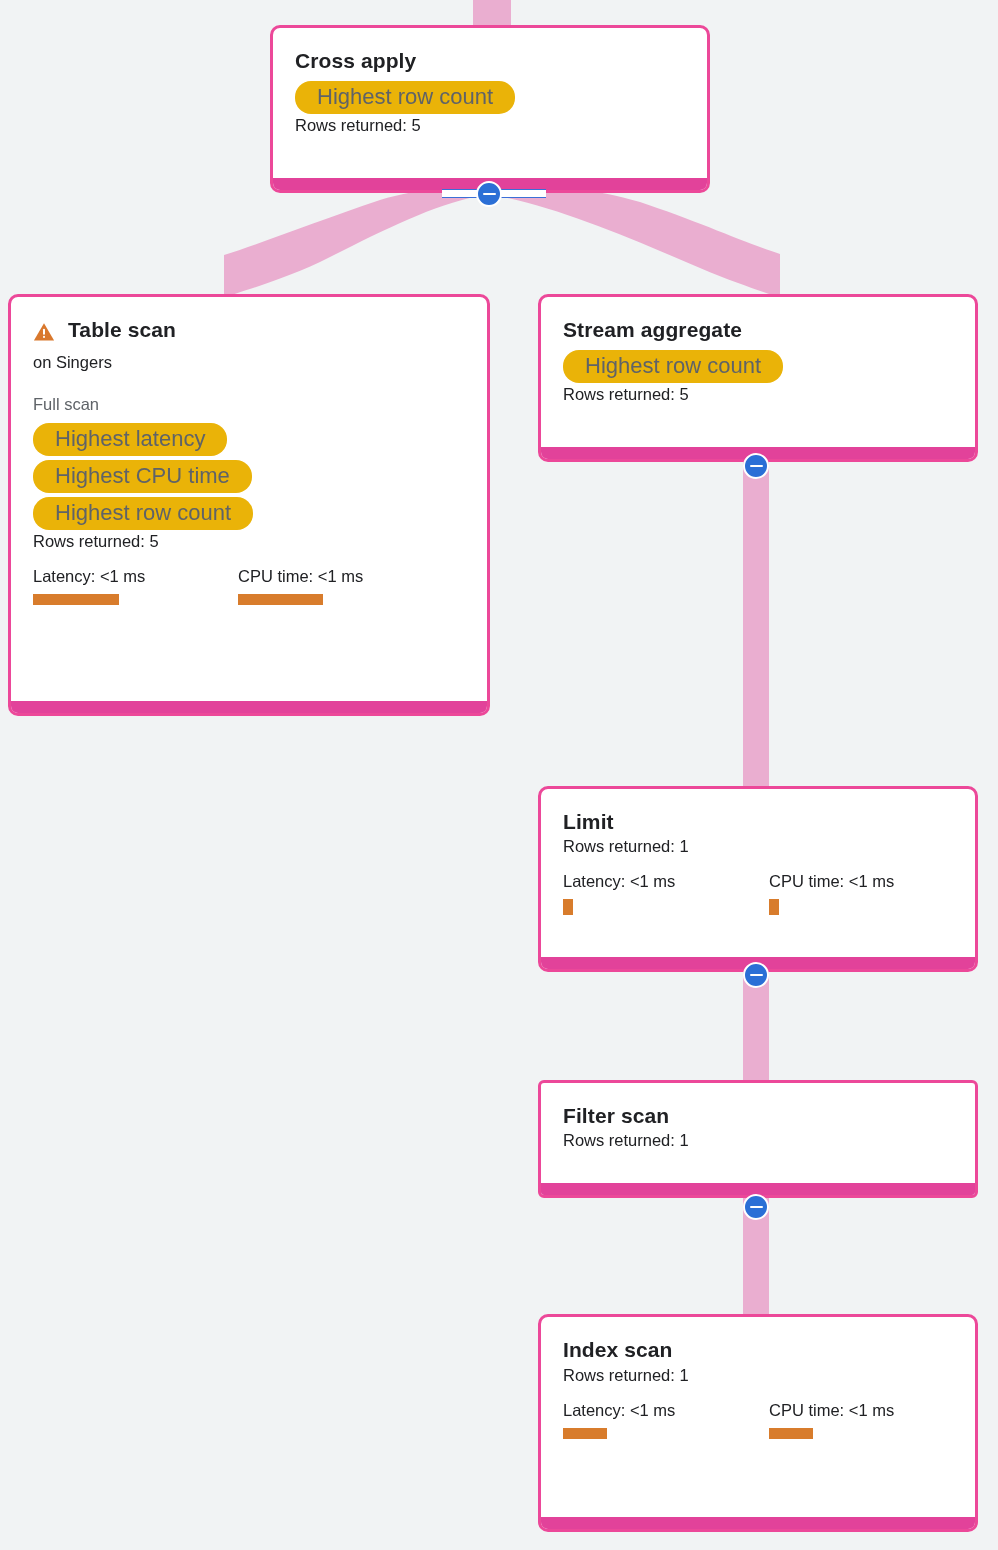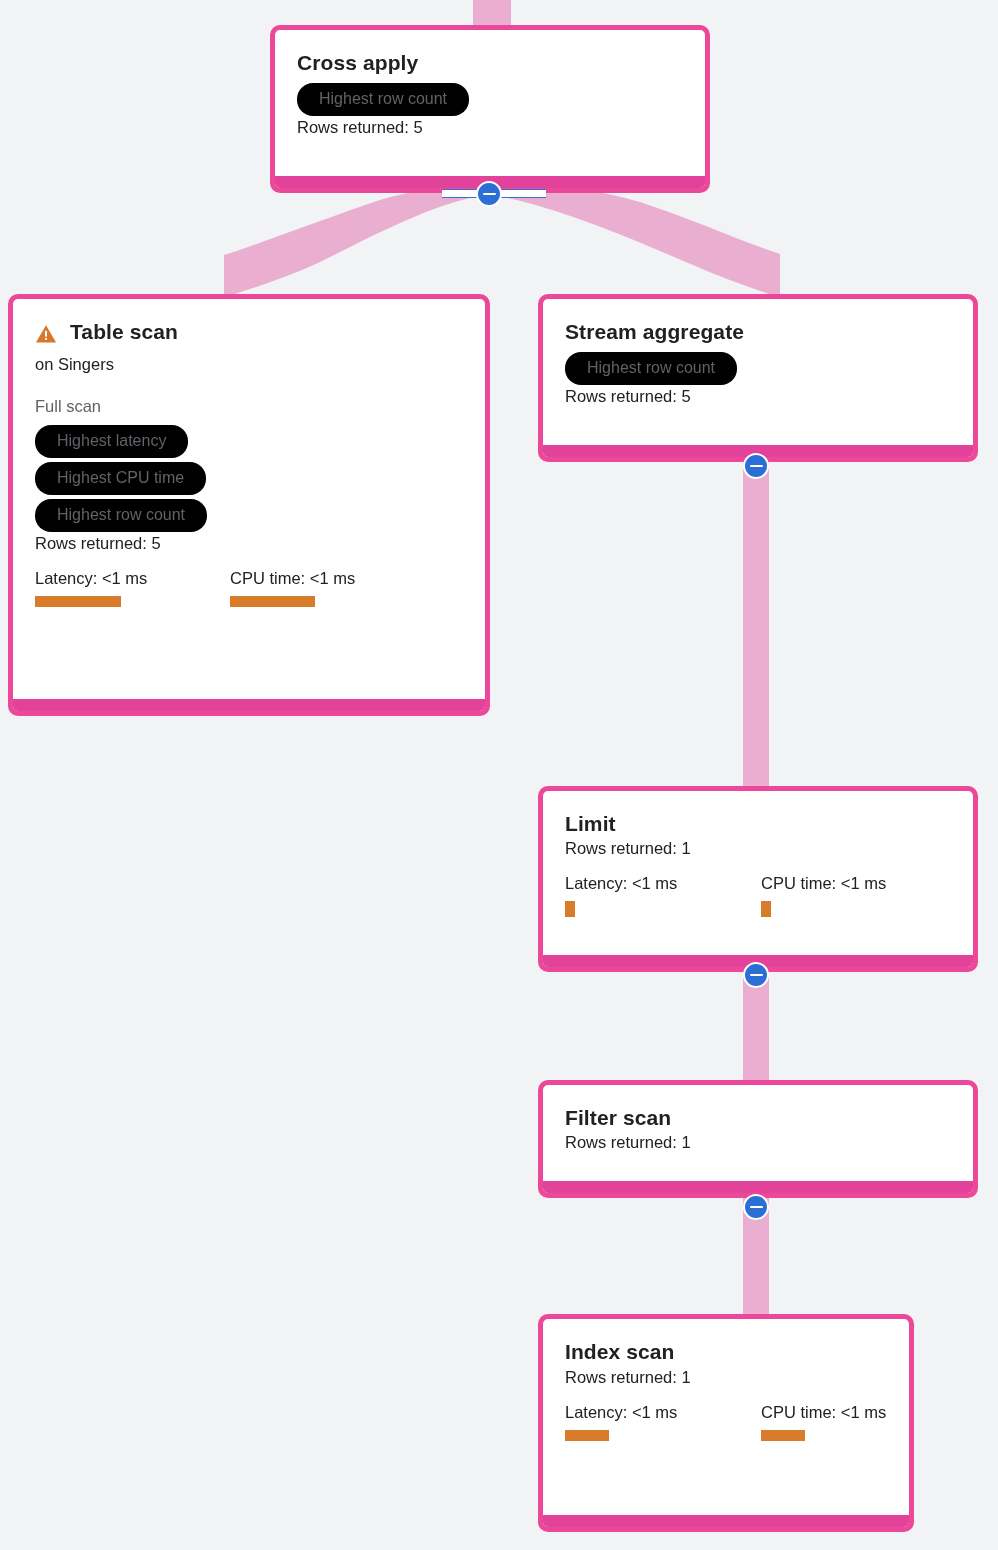--- a/index.html
+++ b/index.html
@@ -29,21 +29,21 @@
     width: 998px;
     height: 1550px;
     pointer-events: none;
   }
 
   
   .node {
     position: absolute;
     box-sizing: border-box;
     background: #ffffff;
-    border: 5px solid #ec4899;
+    border: 3px solid #ec4899;
     border-radius: 10px;
     overflow: hidden;
     display: flex;
     flex-direction: column;
   }
   .node-body {
     flex: 1 1 auto;
     padding: 20px 22px 14px 22px;
     position: relative;
   }
@@ -86,40 +86,40 @@
   }
 
   .chips {
     margin-top: 7px;
     display: flex;
     flex-direction: column;
     align-items: flex-start;
     gap: 4px;
   }
   .chip {
-    background: #000000;
+    background: #eab308;
     color: #5f6368;
-    font-size: 16px;
+    font-size: 22px;
     line-height: 20px;
     border-radius: 16px;
     padding: 6px 22px 7px 22px;
     white-space: nowrap;
   }
 
   .rows-returned {
     font-size: 16.5px;
     line-height: 22px;
     color: #202124;
     margin-top: 0;
   }
 
   .metrics {
     margin-top: 14px;
     display: flex;
-    gap: 0;
+    gap: 10px;
   }
   .metric {
     flex: 0 0 auto;
   }
   .metric-label {
     font-size: 16.5px;
     line-height: 20px;
     color: #202124;
     white-space: nowrap;
   }
@@ -278,35 +278,35 @@
         </div>
       </div>
     </div>
     <div class="node-accent"></div>
   </div>
 
   <div class="collapse-btn" style="left:743px; top:962px;">
     <span class="minus"></span>
   </div>
 
-  <div class="node" style="left:538px; top:1080px; width:440px; height:118px;">
+  <div class="node" style="left:538px; top:1080px; width:440px; height:118px;border-radius:6px;">
     <div class="node-body">
       <div class="title-row">
         <div class="node-title">Filter scan</div>
       </div>
       <div class="rows-returned">Rows returned: 1</div>
     </div>
     <div class="node-accent"></div>
   </div>
 
   <div class="collapse-btn" style="left:743px; top:1194px;">
     <span class="minus"></span>
   </div>
 
-  <div class="node" style="left:538px; top:1314px; width:376px; height:218px;">
+  <div class="node" style="left:538px; top:1314px; width:440px; height:218px;">
     <div class="node-body">
       <div class="title-row">
         <div class="node-title">Index scan</div>
       </div>
       <div class="rows-returned" style="margin-top:1px;">Rows returned: 1</div>
       <div class="metrics">
         <div class="metric" style="width:196px;">
           <div class="metric-label">Latency: &lt;1 ms</div>
           <div class="metric-bar" style="width:44px;"></div>
         </div>

